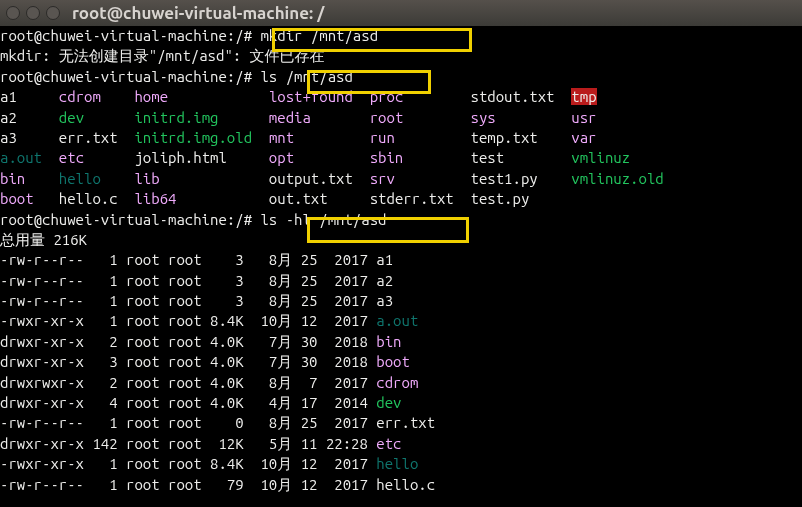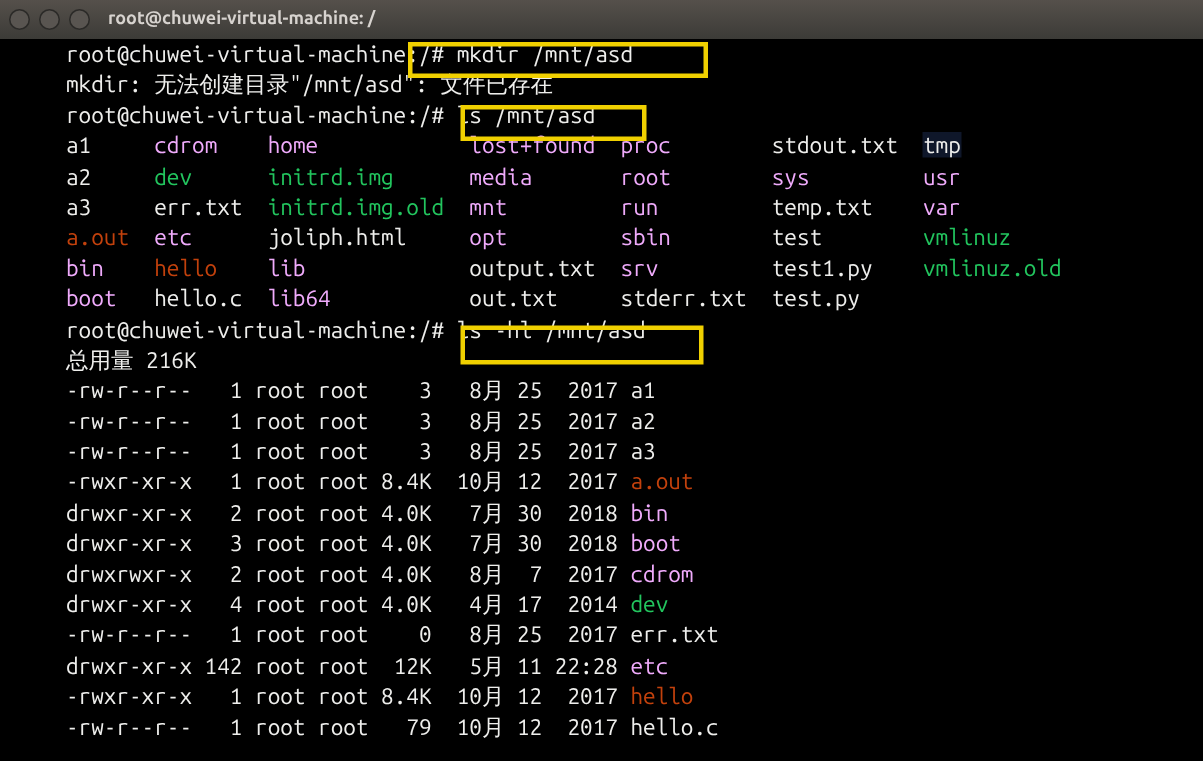--- a/index.html
+++ b/index.html
@@ -25,35 +25,35 @@
   .tb-btn {
     width: 14px; height: 14px; border-radius: 50%;
     background: #595551;
     border: 1px solid #2b2a28;
     display:inline-block;
   }
   .tb-title {
     margin-left: 6px;
     color: #d7d3cf;
     font-family: Ubuntu, sans-serif;
-    font-size: 12px;
+    font-size: 17px;
     font-weight: bold;
   }
   .term {
     background: #300a24;
     background: #000;
     padding: 0;
     white-space: pre;
   }
-  .term .line { height: 20.4px; padding-left: 44px; }
+  .term .line { height: 20.4px; }
   .c-w  { color: #eeeeec; }         
   .c-cy { color: #22c55e; }         
   .c-bl { color: #f0abfc; }         
-  .c-gr { color: #c2410c; } 
-  .bg-hl { background: #0f172a; color:#eeeeec;margin-top:20px; }         
+  .c-gr { color: #0f766e; } 
+  .bg-hl { background: #b91c1c; color:#eeeeec;margin-top:20px; }         
 
   .ylw-box {
     border: 3px solid #f0d000;
     position: absolute;
     pointer-events: none;
   }
 </style>
 </head>
 <body>
 

